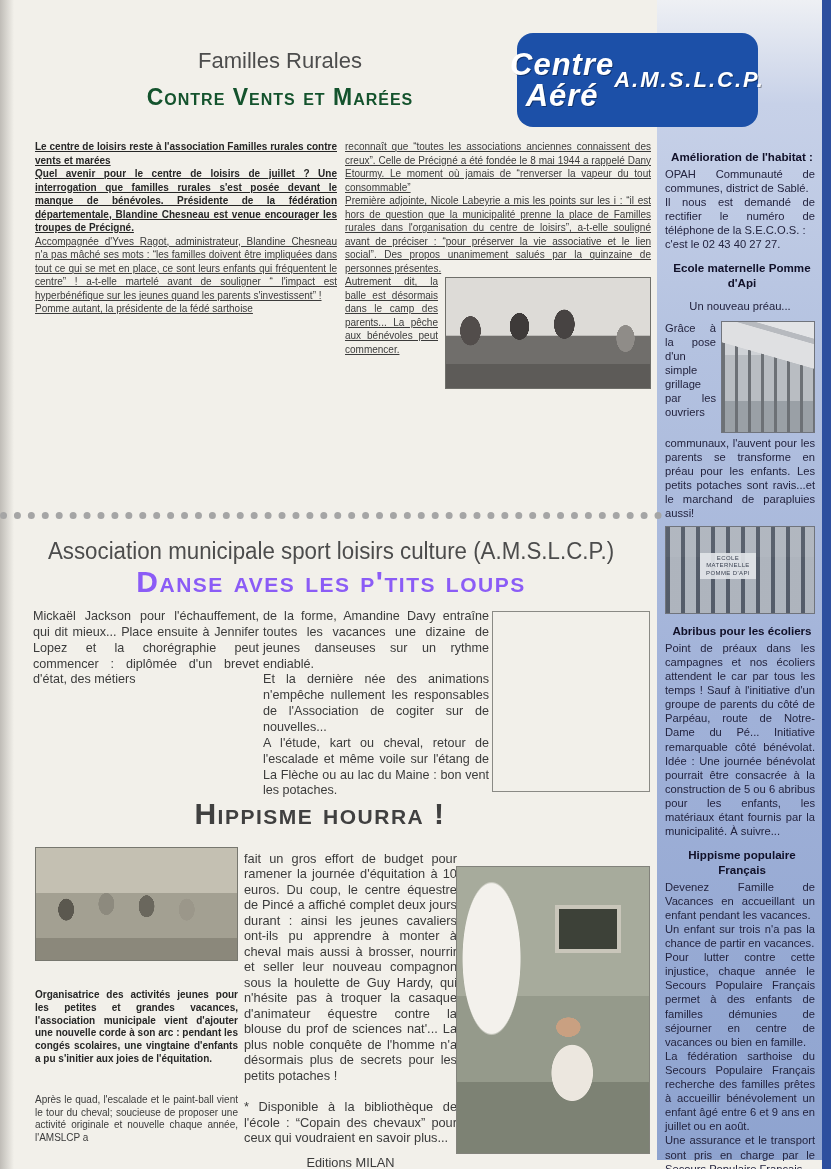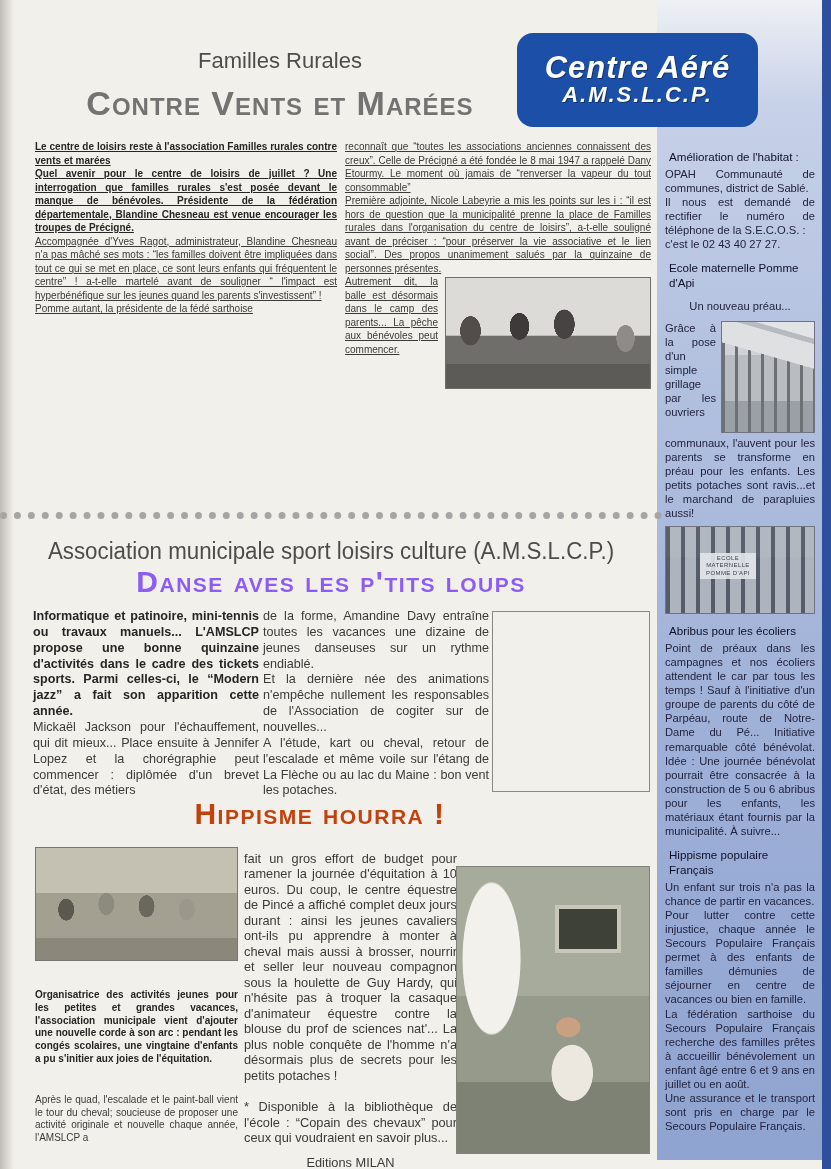--- a/index.html
+++ b/index.html
@@ -11,21 +11,21 @@
   .left-shadow{position:absolute;left:0;top:0;width:14px;height:100%;
     background:linear-gradient(90deg,rgba(60,55,50,.28),rgba(60,55,50,0));}
   
   .edge-strip{position:absolute;right:0;top:0;width:9px;height:100%;background:#2d4f9e;}
   .sidebar{
     position:absolute;left:657px;top:0;width:166px;height:1160px;box-sizing:border-box;
     background:linear-gradient(180deg,#eef0f4 0%,#c7d1e8 9%,#b4c2e0 30%,#a0b1d8 62%,#8ea3cf 100%);
     padding:140px 8px 8px 8px;font-size:11.2px;line-height:1.26;color:#23233e;
   }
   .sidebar p{margin:0 0 2px 0;text-align:justify;}
-  .sb-title{font-weight:normal;text-align:left;color:#101028;margin:10px 0 2px 4px;font-size:11.6px;}
+  .sb-title{font-weight:bold;text-align:center;color:#101028;margin:10px 0 2px 4px;font-size:11.6px;}
   .sb-sub{text-align:center;margin:9px 0 7px 0;}
   .sb-photo{border:1px solid #70747c;box-sizing:border-box;}
   .preau-photo{
     float:right;width:94px;height:112px;margin:0 0 3px 5px;
     background:
       linear-gradient(196deg,#e3e4e6 12%,#b7babf 12.5% 16%,#dfe0e2 16.5% 34%,transparent 34.5%),
       repeating-linear-gradient(90deg,#6d7176 0 3px,transparent 3px 13px),
       linear-gradient(180deg,#cfd2d6 0 30%,#b9bdc2 30% 72%,#9aa0a6 72% 100%);
   }
   .gate-photo{
@@ -35,37 +35,37 @@
       linear-gradient(180deg,#c8ccd2 0 35%,#a7adb6 35% 100%);
   }
   .gate-sign{
     position:absolute;left:34px;top:26px;width:52px;padding:2px;
     background:rgba(225,228,232,.92);color:#3c4352;font-size:6px;line-height:1.2;
     text-align:center;letter-spacing:.4px;
   }
   
   .badge{
     position:absolute;left:517px;top:33px;width:241px;height:94px;border-radius:16px;
-    background:#1c50a8;color:#ffffff;display:flex;flex-direction:column;justify-content:center;
+    background:#1c50a8;color:#ffffff;display:flex;justify-content:center;
     align-items:center;font-style:italic;font-weight:bold;text-align:center;
     text-shadow:1px 1px 0 rgba(0,0,0,.35);
   }
   .badge .l1{font-size:31px;letter-spacing:1px;line-height:1.0;}
   .badge .l2{font-size:22px;letter-spacing:2px;line-height:1.1;}
   
   .kicker{position:absolute;left:0;top:48px;width:560px;text-align:center;
     font-size:22px;color:#4d4d4d;}
   .title1{position:absolute;left:0;top:84px;width:560px;margin:0;text-align:center;
-    font-size:34px;font-variant:small-caps;letter-spacing:1px;color:#737373;}
+    font-size:23px;font-variant:small-caps;letter-spacing:1px;color:#14532d;}
   .kicker2{position:absolute;left:0;top:538px;width:662px;text-align:center;
     font-size:23px;color:#4c4c4c;transform:scaleX(.97);}
   .title2{position:absolute;left:0;top:565px;width:662px;margin:0;text-align:center;
     font-size:30px;font-variant:small-caps;letter-spacing:1.5px;color:#8b5cf6;}
   .title3{position:absolute;left:0;top:797px;width:640px;margin:0;text-align:center;
-    font-size:30px;font-variant:small-caps;letter-spacing:1.5px;color:#c2410c;}
+    font-size:30px;font-variant:small-caps;letter-spacing:1.5px;color:#404040;}
   
   .a1col1{position:absolute;left:35px;top:140px;width:302px;}
   .a1col2{position:absolute;left:345px;top:140px;width:306px;}
   .page p{margin:0;}
   .body p{font-size:10px;line-height:1.35;text-align:justify;text-decoration:underline;}
   .lead{font-weight:bold;color:#262626;}
   .meeting-photo{
     float:right;width:206px;height:112px;margin:2px 0 4px 7px;
     border:1px solid #6f6f6a;box-sizing:border-box;
     background:
@@ -144,20 +144,21 @@
     </div>
 
     <div class="gate-photo sb-photo">
       <div class="gate-sign">ECOLE MATERNELLE POMME D'API</div>
     </div>
 
     <div class="sb-title">Abribus pour les écoliers</div>
     <p>Point de préaux dans les campagnes et nos écoliers attendent le car par tous les temps ! Sauf à l'initiative d'un groupe de parents du côté de Parpéau, route de Notre-Dame du Pé... Initiative remarquable côté bénévolat. Idée : Une journée bénévolat pourrait être consacrée à la construction de 5 ou 6 abribus pour les enfants, les matériaux étant fournis par la municipalité. À suivre...</p>
 
     <div class="sb-title">Hippisme populaire Français</div>
+    <p>Devenez Famille de Vacances en accueillant un enfant pendant les vacances.</p>
     <p>Un enfant sur trois n'a pas la chance de partir en vacances.</p>
     <p>Pour lutter contre cette injustice, chaque année le Secours Populaire Français permet à des enfants de familles démunies de séjourner en centre de vacances ou bien en famille.</p>
     <p>La fédération sarthoise du Secours Populaire Français recherche des familles prêtes à accueillir bénévolement un enfant âgé entre 6 et 9 ans en juillet ou en août.</p>
     <p>Une assurance et le transport sont pris en charge par le Secours Populaire Français.</p>
 
   </div>
 
   <div class="edge-strip"></div>
 
   <div class="badge">
@@ -169,35 +170,34 @@
   <h1 class="title1">Contre Vents et Marées</h1>
 
   <div class="a1col1 body">
     <p class="lead">Le centre de loisirs reste à l'association Familles rurales contre vents et marées</p>
     <p class="lead">Quel avenir pour le centre de loisirs de juillet ? Une interrogation que  familles rurales s'est posée devant le manque de bénévoles. Présidente de la fédération départementale, Blandine Chesneau est venue encourager les troupes de Précigné.</p>
     <p>Accompagnée d'Yves Ragot, administrateur, Blandine Chesneau n'a pas mâché ses mots : “les familles doivent être impliquées dans tout ce qui se met en place, ce sont leurs enfants qui fréquentent le centre” ! a-t-elle martelé avant de souligner “ l'impact est hyperbénéfique sur les jeunes quand les parents s'investissent” !</p>
     <p>Pomme autant, la présidente de la fédé sarthoise</p>
   </div>
 
   <div class="a1col2 body">
-    <p>reconnaît que “toutes les associations anciennes connaissent des creux”. Celle de Précigné a été fondée le 8 mai 1947 a rappelé Dany Etourmy. Le moment où jamais de “renverser la vapeur du tout consommable”</p>
+    <p>reconnaît que “toutes les associations anciennes connaissent des creux”. Celle de Précigné a été fondée le 8 mai 1944 a rappelé Dany Etourmy. Le moment où jamais de “renverser la vapeur du tout consommable”</p>
     <p>Première adjointe, Nicole Labeyrie a mis les points sur les i : “il est hors de question que la municipalité prenne la place de Familles rurales dans l'organisation du centre de loisirs”, a-t-elle souligné avant de préciser : “pour préserver la vie associative et le lien social”.  Des propos unanimement salués par la quinzaine de personnes présentes.</p>
     <div>
       <div class="meeting-photo"></div>
       <p>Autrement dit, la balle est désormais dans le camp des parents...  La pêche aux bénévoles peut commencer.</p>
     </div>
   </div>
 
   <div class="dots"></div>
 
   <div class="kicker2">Association municipale sport loisirs culture (A.M.S.L.C.P.)</div>
   <h2 class="title2">Danse aves les p'tits loups</h2>
 
   <div class="a2colA">
-    <p class="lead">Informatique et patinoire, mini-tennis ou travaux manuels... L'AMSLCP propose une bonne quinzaine d'activités dans le cadre des tickets sports. Parmi celles-ci, le “Modern jazz” a fait son apparition cette année.</p>
     <p>Mickaël Jackson pour l'échauffement, qui dit mieux... Place ensuite à Jennifer Lopez et la chorégraphie peut commencer : diplômée d'un brevet d'état, des métiers</p>
   </div>
   <div class="a2colB">
     <p>de la forme, Amandine Davy entraîne toutes les vacances une dizaine de jeunes danseuses sur un rythme endiablé.</p>
     <p>Et la dernière née des animations n'empêche nullement les responsables de l'Association de cogiter sur de nouvelles...</p>
     <p>A l'étude, kart ou cheval, retour de l'escalade et même voile sur l'étang de La Flèche ou au lac du Maine : bon vent les potaches.</p>
   </div>
   <div class="dance-photo"></div>
 
   <h2 class="title3">Hippisme hourra !</h2>

